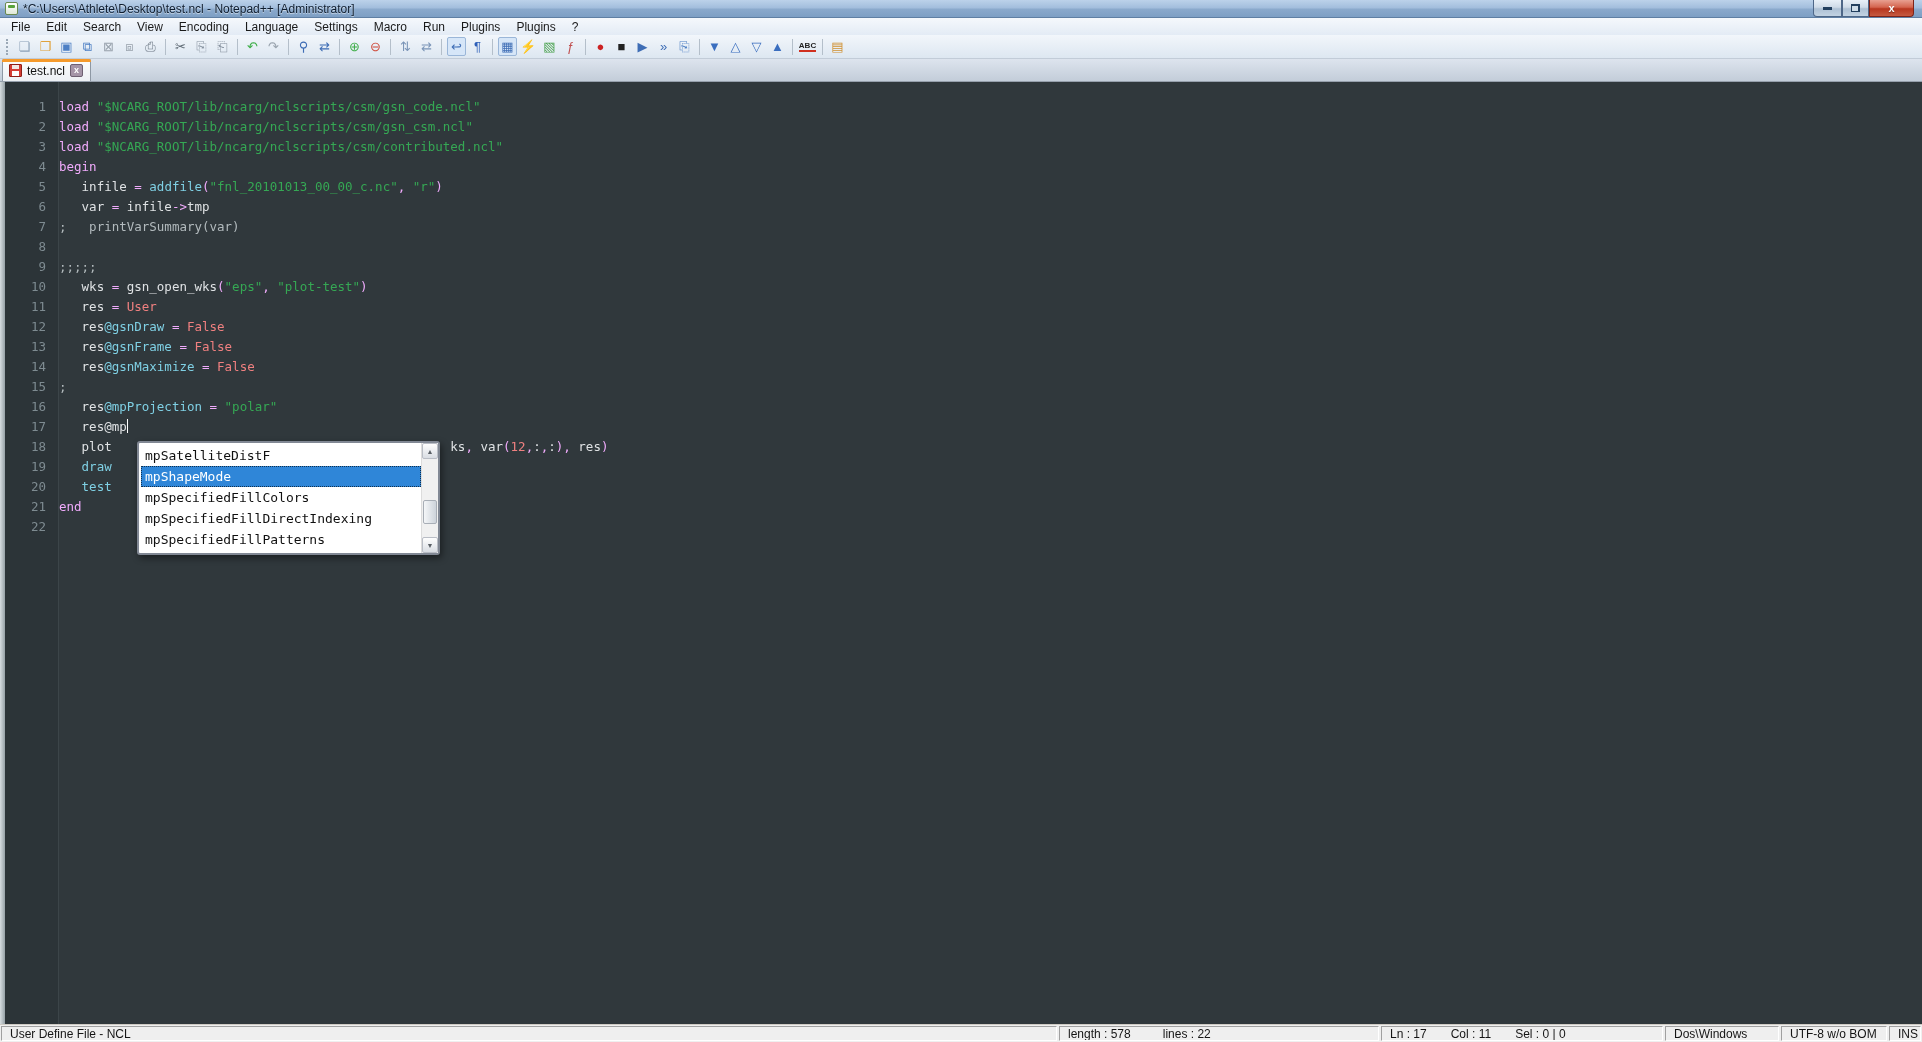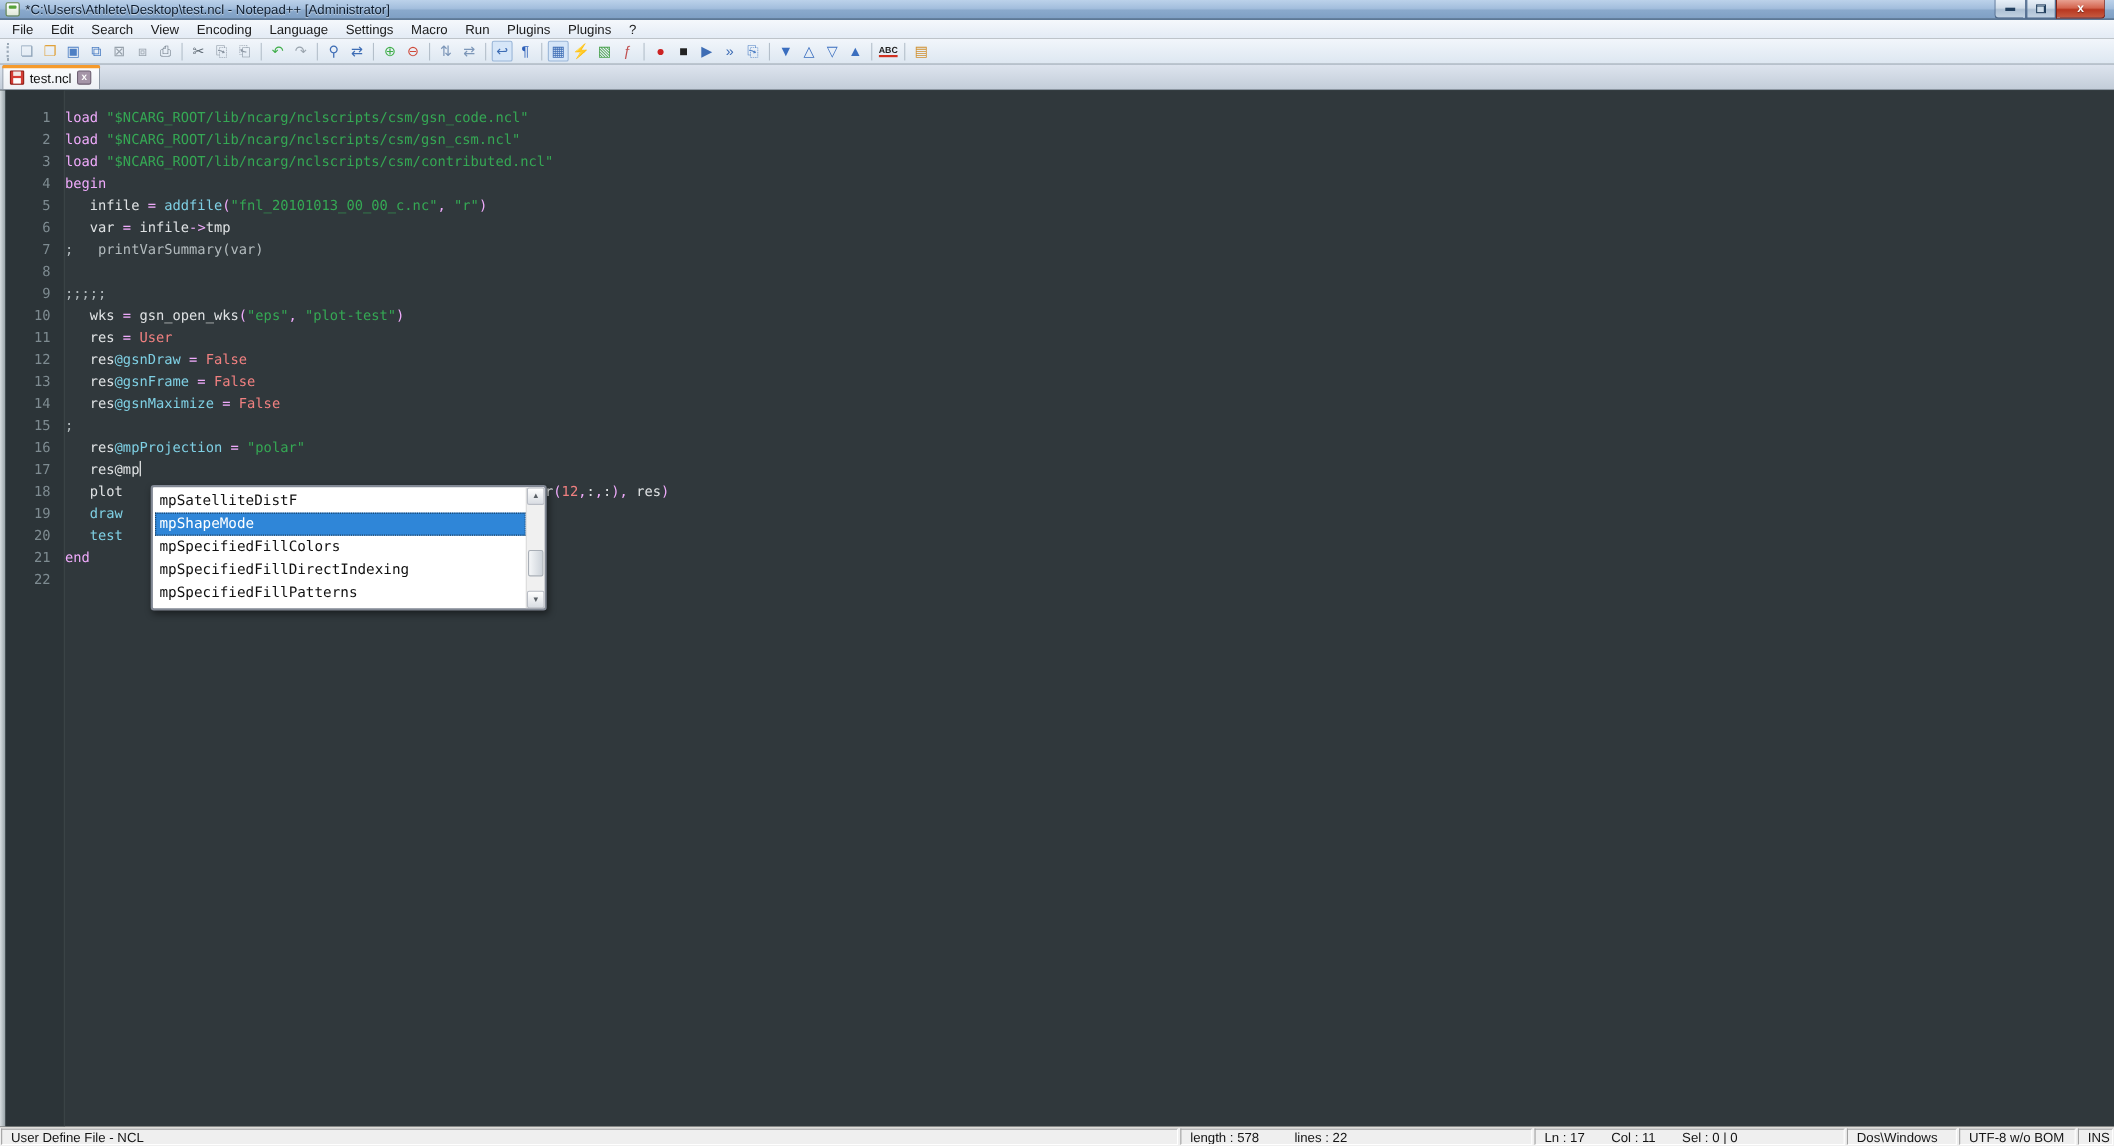--- a/index.html
+++ b/index.html
@@ -57,38 +57,38 @@
   .tok-kw  { color:#f0abfc;text-align:center; }
   .tok-str { color:#35a854; }
   .tok-at  { color:#7fd0e4;text-align:center; }
   .tok-fn  { color:#7fd0e4; }
   .tok-num { color:#f08080; }
   .tok-cm  { color:#b2babd; }
   .tok-gap { display:inline-block; }
   .caret { display:inline-block; width:1.5px; height:14px; background:#ffffff; vertical-align:-2px; }
 
   
-  .autocomplete { position:absolute; left:137px; top:359px; width:360px; height:114px; background:#fff;
+  .autocomplete { position:absolute; left:137px; top:359px; width:303px; height:114px; background:#fff;
                   border:2px solid #818894; border-radius:3px; box-shadow:2px 3px 7px rgba(0,0,0,.45); display:flex; overflow:hidden; }
   .ac-items { flex:1; padding:2px 0 2px 2px; font:13px/21px "DejaVu Sans Mono",monospace; color:#101010; overflow:hidden; }
   .ac-item { height:21px; padding:0 4px; white-space:pre; }
   .ac-item.sel { background:#2f86d8; color:#fff; outline:1px dotted #10314f; outline-offset:-1px; }
   .ac-scroll { width:17px; flex:none; background:#f0f0f0; border-left:1px solid #dcdcdc; display:flex; flex-direction:column; }
   .ac-btn { height:16px; flex:none; background:linear-gradient(#fefefe,#d9dde3); border:1px solid #b9bdc5; border-radius:2px;
             font-size:7px; color:#5a6066; display:flex; align-items:center; justify-content:center; }
   .ac-track { flex:1; position:relative; }
   .ac-thumb { position:absolute; left:1px; right:1px; top:52%; height:24px; background:linear-gradient(90deg,#f4f6f8,#cdd3da); border:1px solid #a8aeb6; border-radius:2px; }
 
   
   .statusbar { height:18px; flex:none; background:#efefef; border-top:1px solid #cfcbc4; display:flex; font-size:12px; color:#151515; }
   .seg { margin:1px; border:1px solid; border-color:#a0a0a0 #ffffff #ffffff #a0a0a0; display:flex; align-items:center; padding:0 8px; white-space:pre; overflow:hidden; }
   .seg.s1 { flex:1; }
   .seg.s2 { width:320px; gap:32px; flex:none; }
   .seg.s3 { width:282px; gap:24px; flex:none; }
-  .seg.s4 { width:100px; flex:none; }
+  .seg.s4 { width:114px; flex:none; }
   .seg.s5 { width:106px; flex:none; }
   .seg.s6 { width:32px; flex:none; }
 </style>
 </head>
 <body>
 
 <div class="window">
 
   <div class="titlebar">
     <div class="app-icon"></div>

